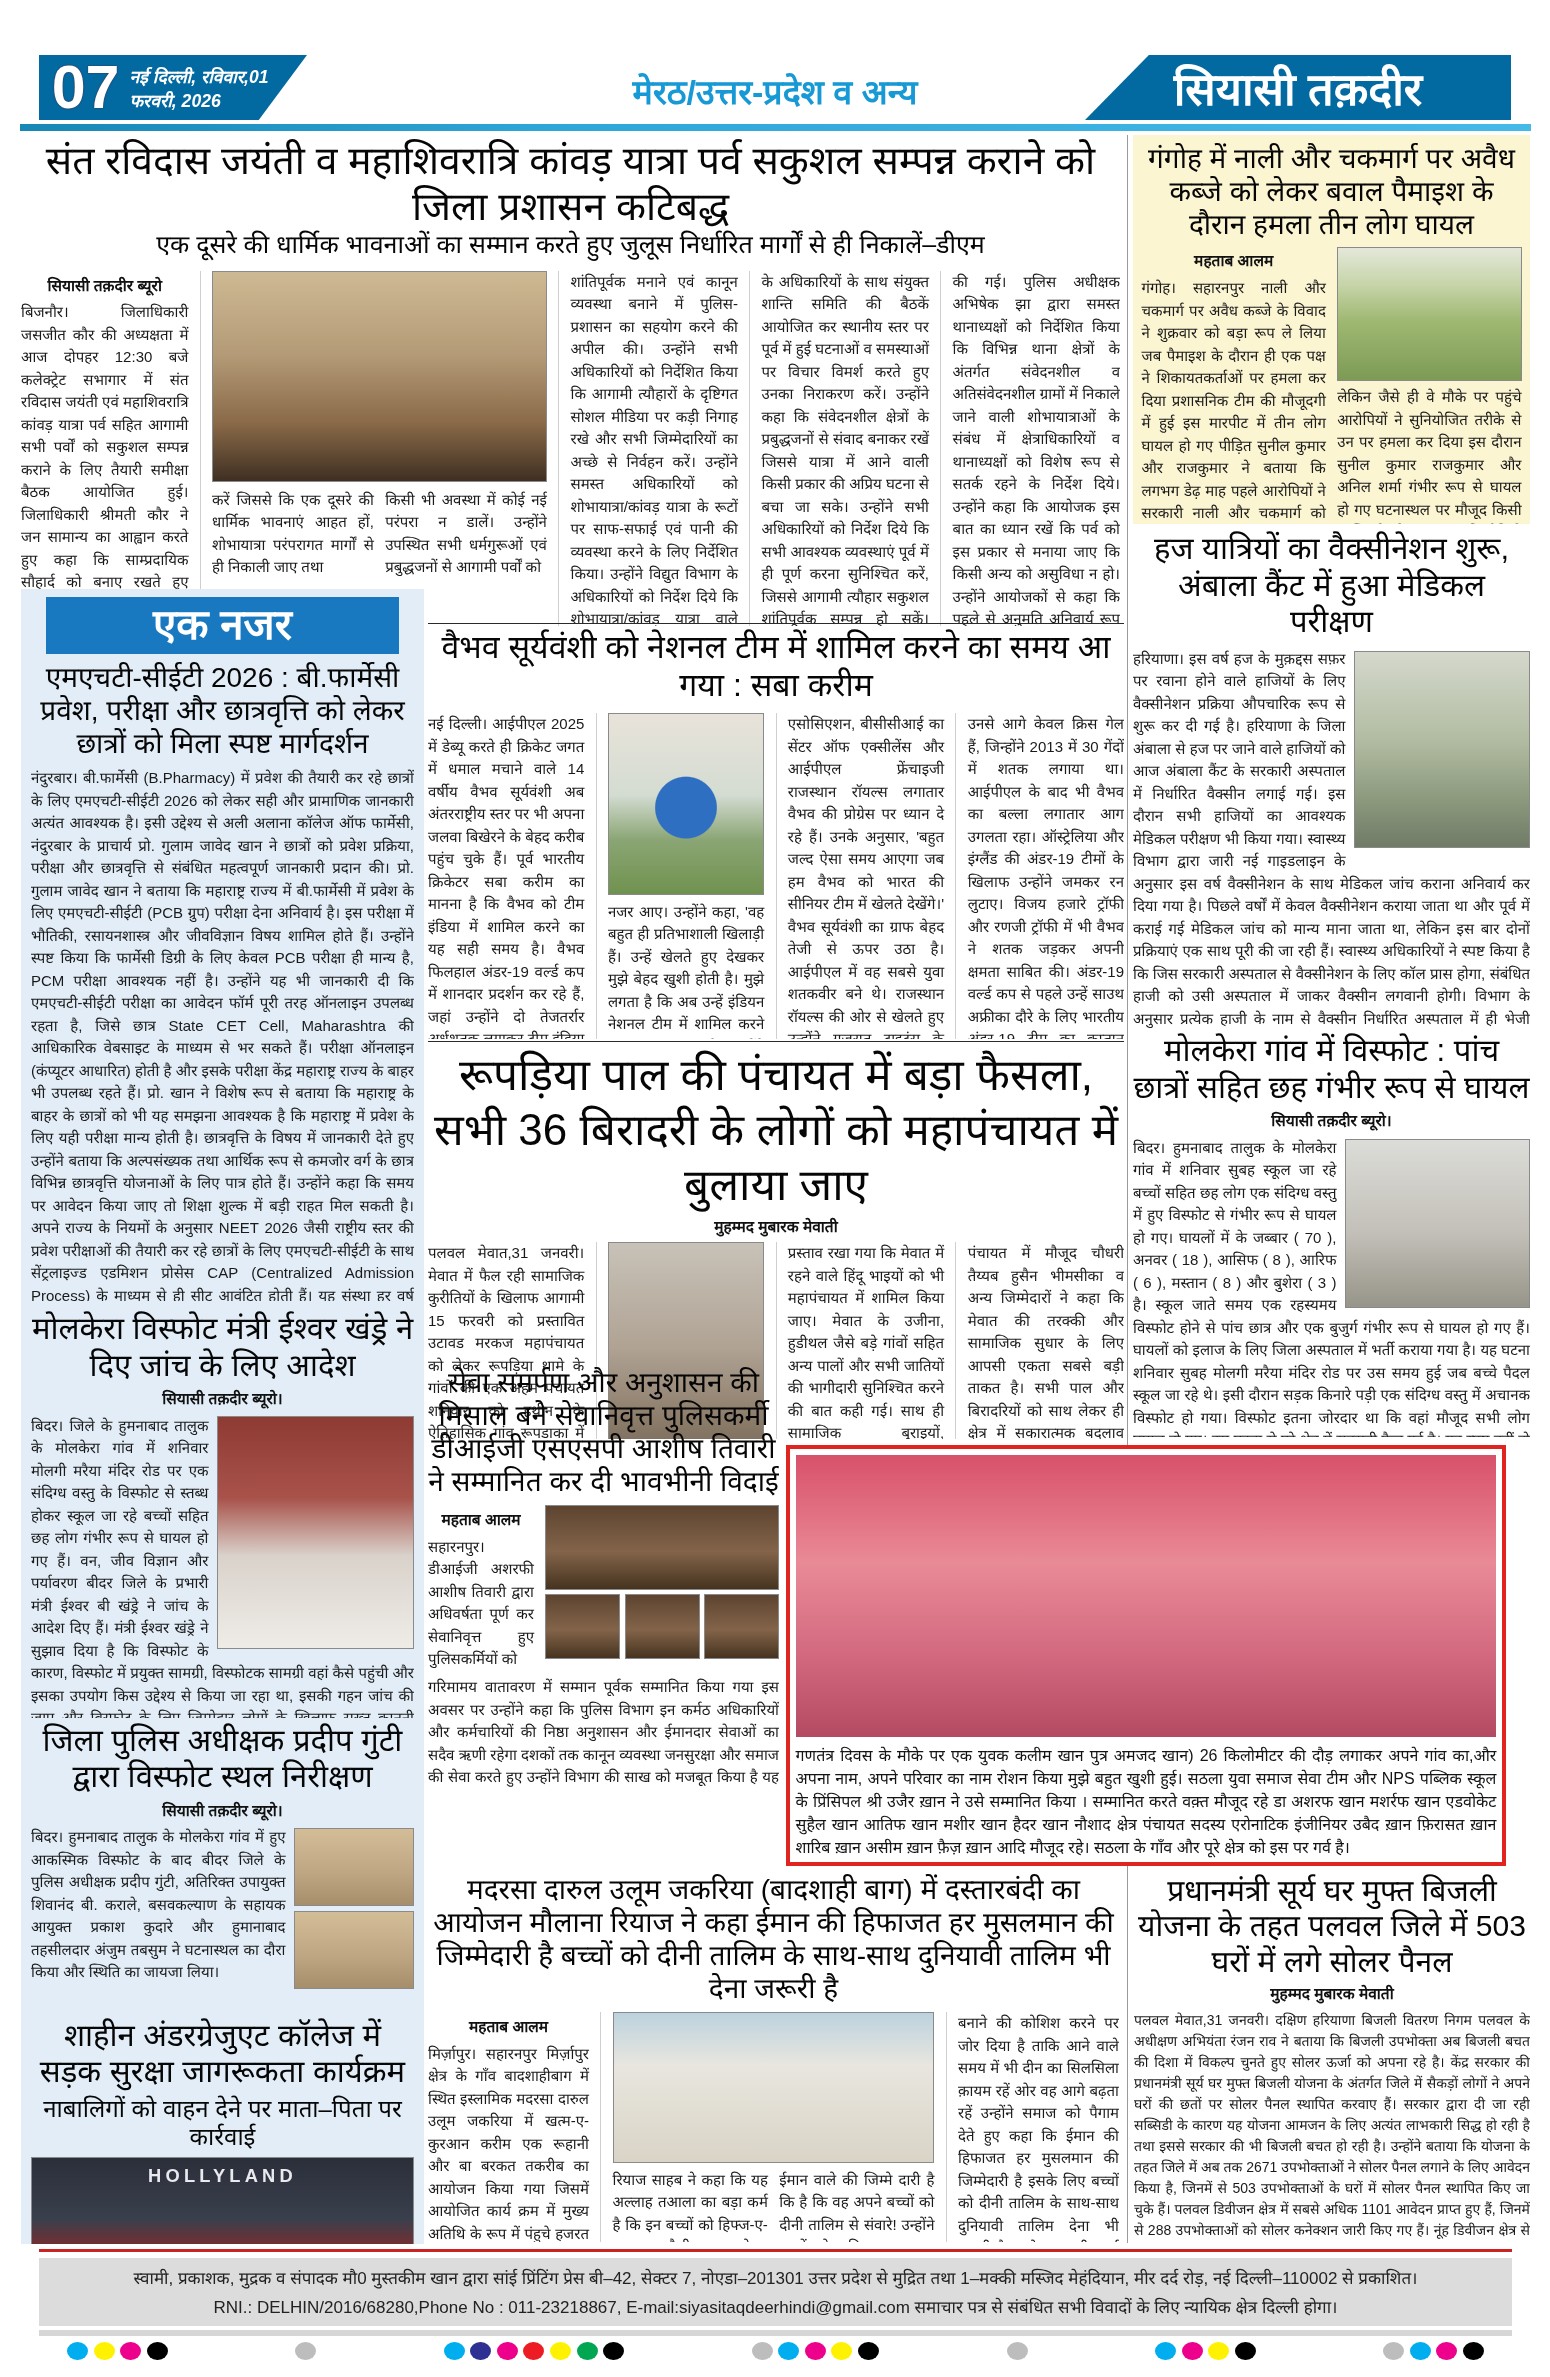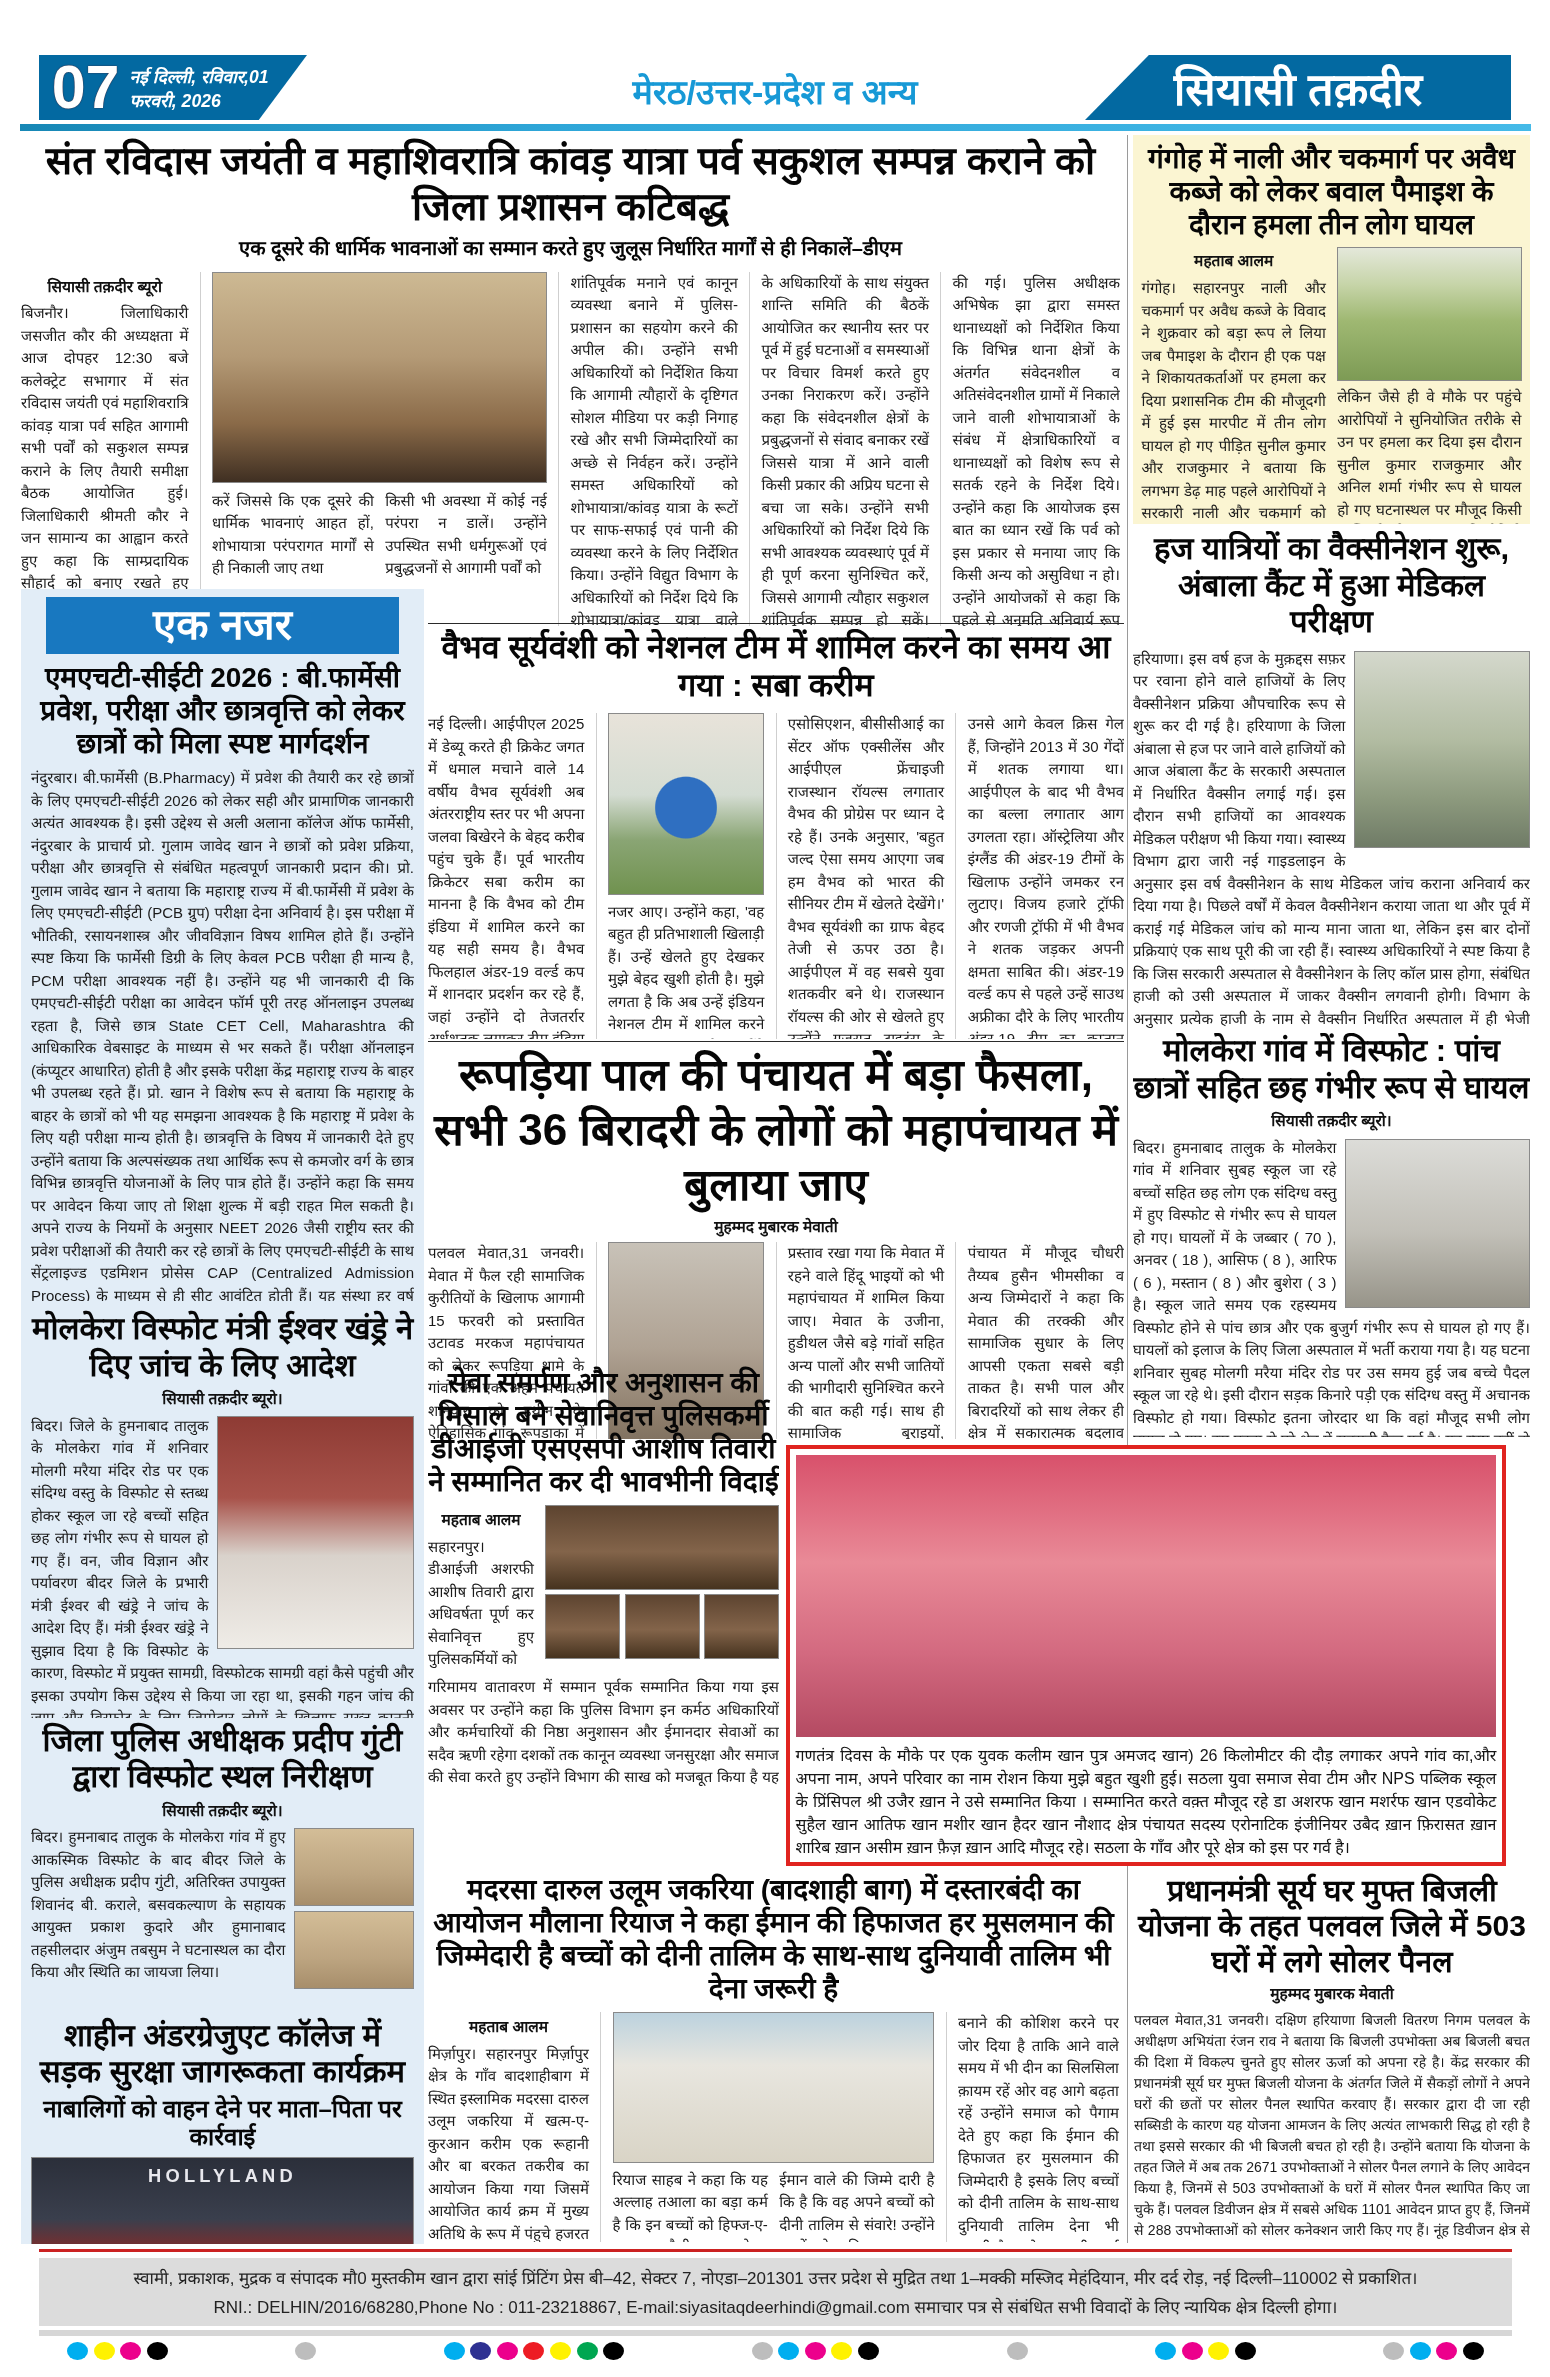--- a/index.html
+++ b/index.html
@@ -1,19 +1,19 @@
 <!DOCTYPE html>
 <html style="font-size:11.3px"><head>
 <meta charset="utf-8">
 <style>
   html,body{margin:0;padding:0;background:#f2f2f2;}
   .page{position:relative;width:1550px;height:2377px;background:#ffffff;
         font-family:"Liberation Sans","DejaVu Sans",sans-serif;color:#111;overflow:hidden;}
   .abs{position:absolute;box-sizing:border-box;}
-  .hl{font-weight:700;color:#060606;text-align:center;line-height:1.18;}
+  .hl{font-weight:400;color:#060606;text-align:center;line-height:1.18;}
   .body-text{font-size:15px;line-height:1.5;text-align:justify;color:#1a1a1a;}
   .byline{text-align:center;font-weight:700;font-size:15.5px;margin:2.8px 0 5.6px 0;color:#111;}
   .photo{border:0.7px solid #8a8a8a;box-sizing:border-box;width:100%;}
   .flex-row{display:flex;gap:11.3px;}
   .flex-row.ruled > * + *{border-left:0.7px solid #cfcfcf;padding-left:11.3px;}
   .col{flex:1;min-width:0;}
   .clip{overflow:hidden;}
   
   .trap{background:#0369a1;color:#fff;}
   .trap-left{clip-path:polygon(0 0,100% 0,82% 100%,0 100%);display:flex;align-items:center;}
@@ -68,21 +68,21 @@
     <span class="dateline">नई दिल्ली, रविवार,01 फरवरी, 2026</span>
   </div>
   <div class="abs edition" style="left:493px;top:68px;width:564px;">मेरठ/उत्तर-प्रदेश व अन्य</div>
   <div class="abs trap trap-right" style="left:1085px;top:55px;width:426px;height:65px;">
     <span class="masthead">सियासी तक़दीर</span>
   </div>
   <div class="abs cyan-rule" style="left:20px;top:124px;width:1511px;height:7px;"></div>
 
   <div class="abs clip" style="left:21px;top:138px;width:1099px;height:488px;">
     <div class="hl" style="font-size:39px;">संत रविदास जयंती व महाशिवरात्रि कांवड़ यात्रा पर्व सकुशल सम्पन्न कराने को जिला प्रशासन कटिबद्ध</div>
-    <div class="hl" style="font-size:20px;margin-top:7px;">एक दूसरे की धार्मिक भावनाओं का सम्मान करते हुए जुलूस निर्धारित मार्गों से ही निकालें–डीएम</div>
+    <div class="hl" style="font-size:25px;">एक दूसरे की धार्मिक भावनाओं का सम्मान करते हुए जुलूस निर्धारित मार्गों से ही निकालें–डीएम</div>
     <div class="flex-row ruled" style="margin-top:11.3px;height:381px;">
       <div class="col">
         <div class="byline">सियासी तक़दीर ब्यूरो</div>
         <div class="body-text">बिजनौर। जिलाधिकारी जसजीत कौर की अध्यक्षता में आज दोपहर 12:30 बजे कलेक्ट्रेट सभागार में संत रविदास जयंती एवं महाशिवरात्रि कांवड़ यात्रा पर्व सहित आगामी सभी पर्वों को सकुशल सम्पन्न कराने के लिए तैयारी समीक्षा बैठक आयोजित हुई। जिलाधिकारी श्रीमती कौर ने जन सामान्य का आह्वान करते हुए कहा कि साम्प्रदायिक सौहार्द को बनाए रखते हुए आगामी पर्वों को परंपरागत एवं शांतिपूर्ण तरीके से मिलजुल त्योहारों को मनायें। उन्होंने उपस्थित धार्मिक गुरुओं का आह्वान किया कि अगर कहीं पर कोई समस्या या विवाद है, तो जिला प्रशासन को अवगत कराएं ताकि समय रहते ही समस्या का उचित निस्तारण किया जा सके। उन्होंने कहा कि ऐसा कोई कार्य न</div>
       </div>
       <div style="flex:2;min-width:0;">
         <div class="photo ph-meeting" style="height:211px;"></div>
         <div class="flex-row" style="margin-top:7px;">
           <div class="col body-text">करें जिससे कि एक दूसरे की धार्मिक भावनाएं आहत हों, शोभायात्रा परंपरागत मार्गों से ही निकाली जाए तथा</div>
           <div class="col body-text">किसी भी अवस्था में कोई नई परंपरा न डालें। उन्होंने उपस्थित सभी धर्मगुरूओं एवं प्रबुद्धजनों से आगामी पर्वों को</div>

